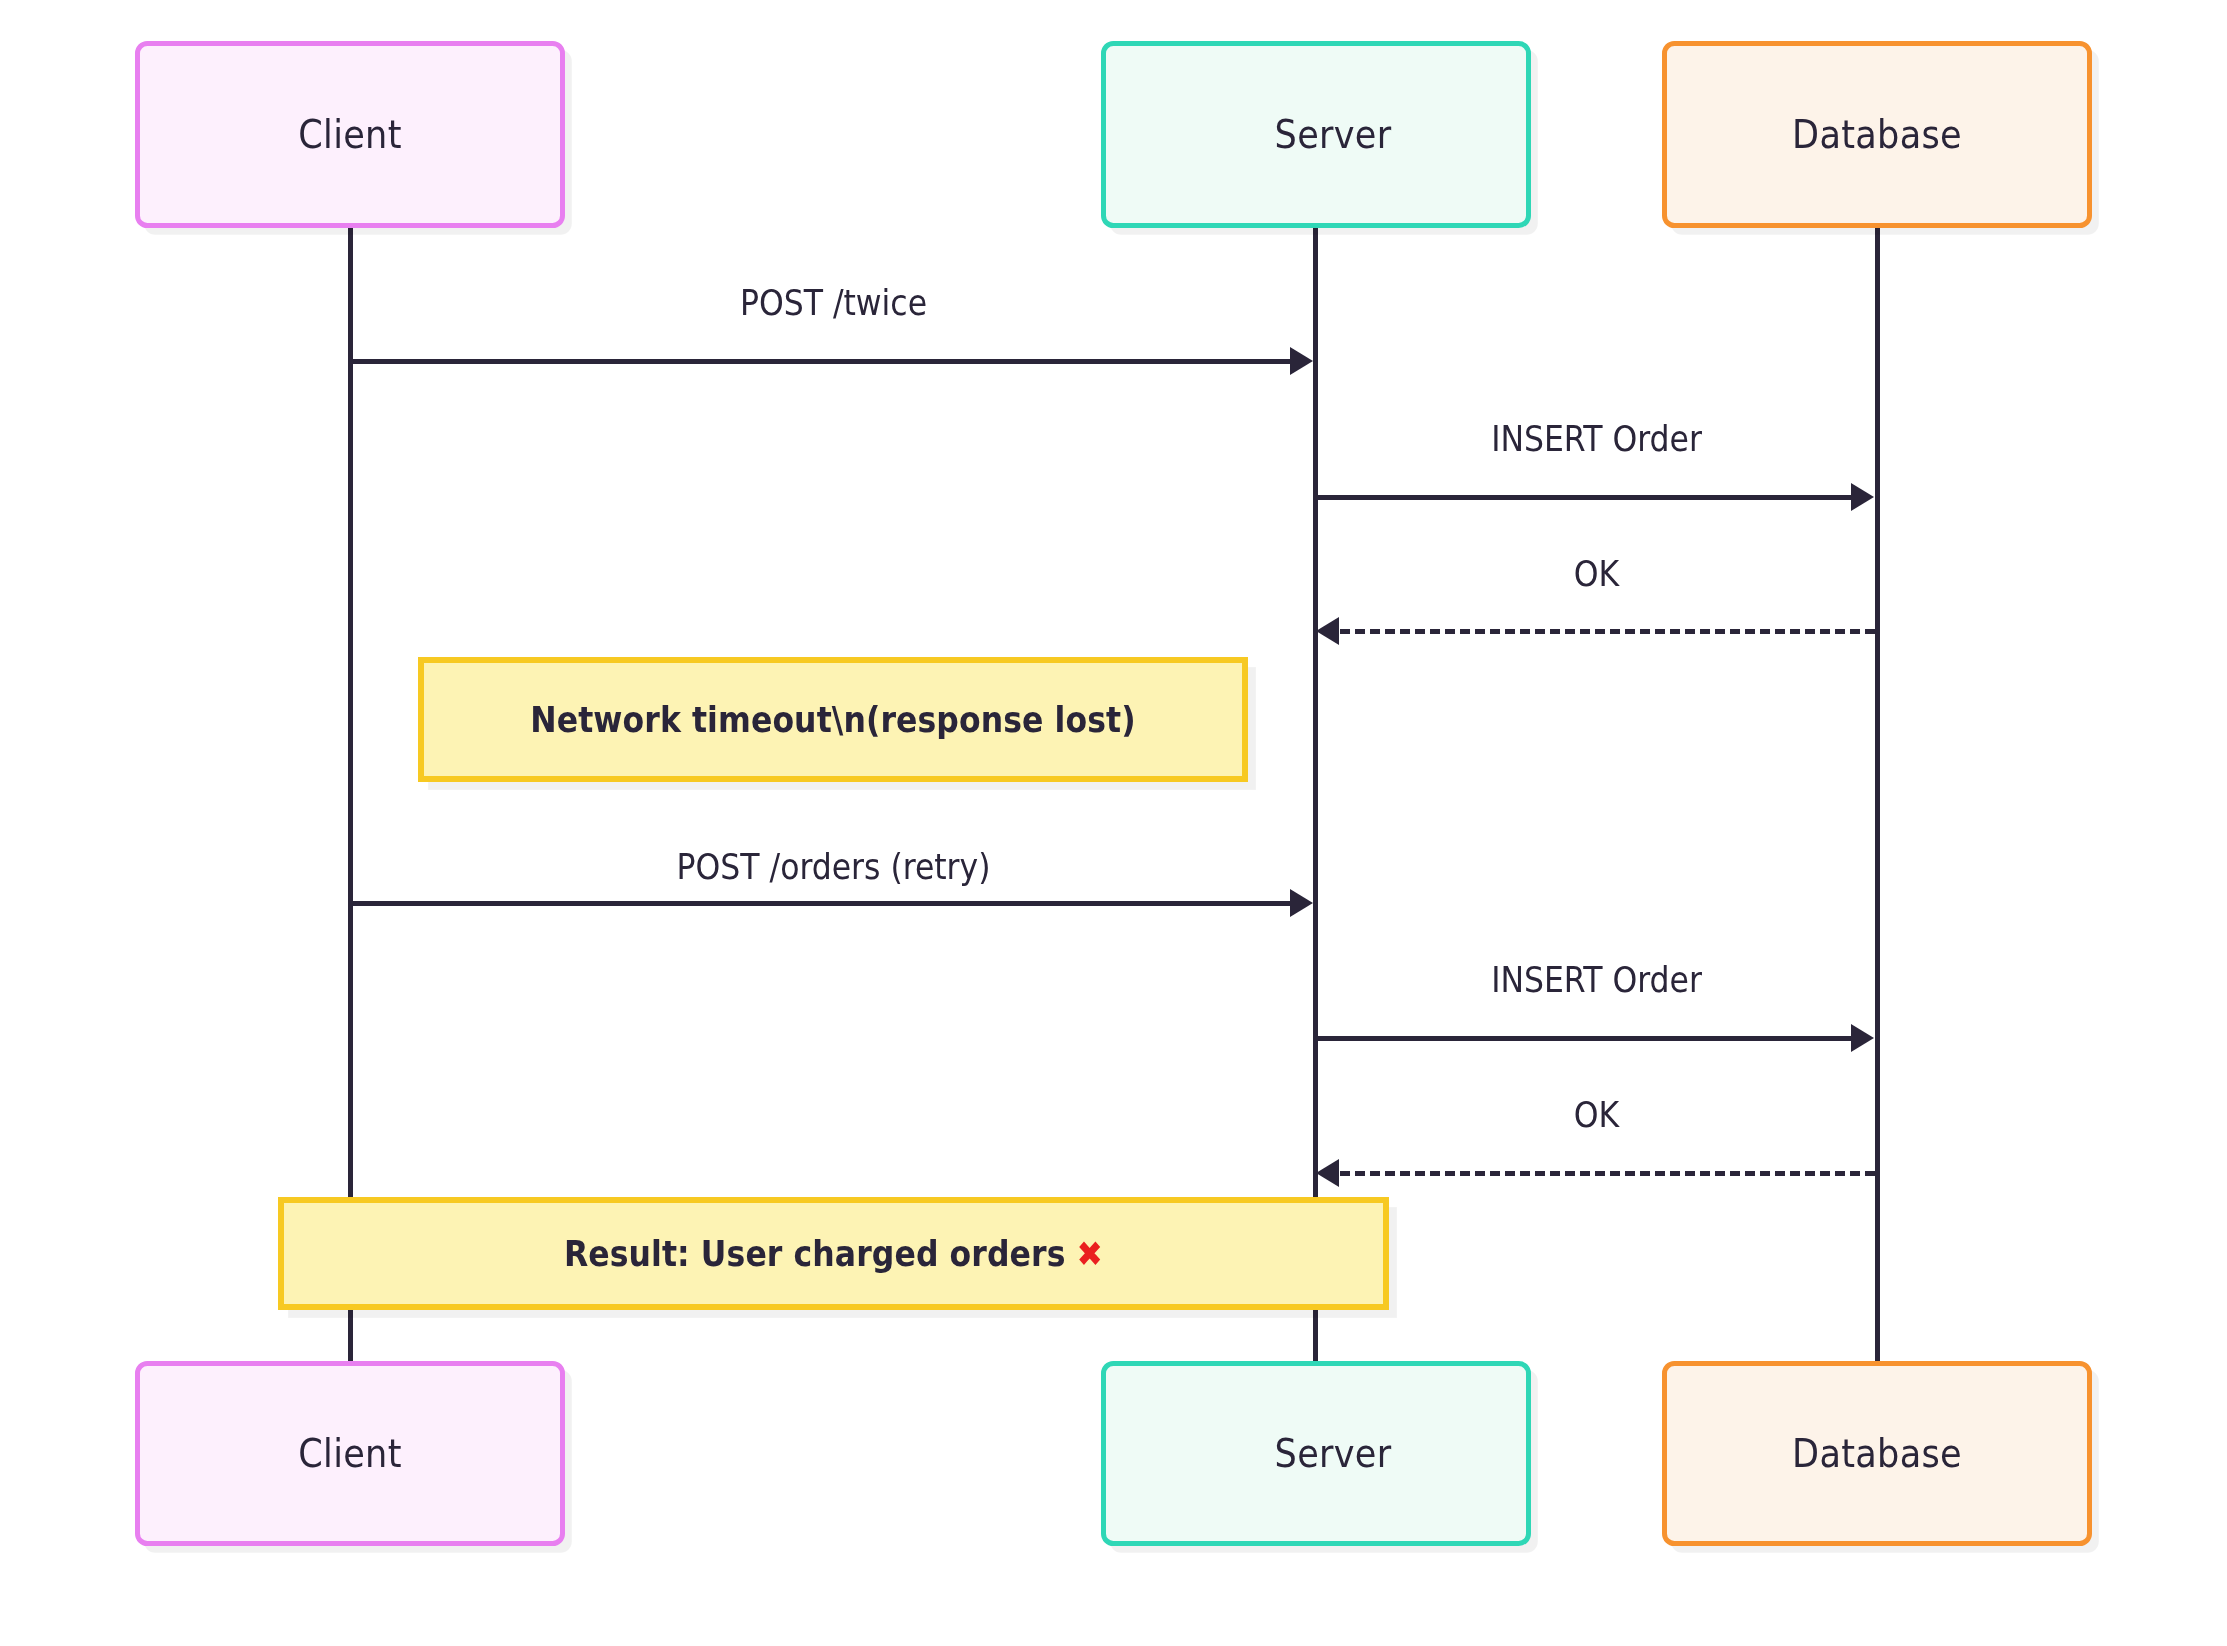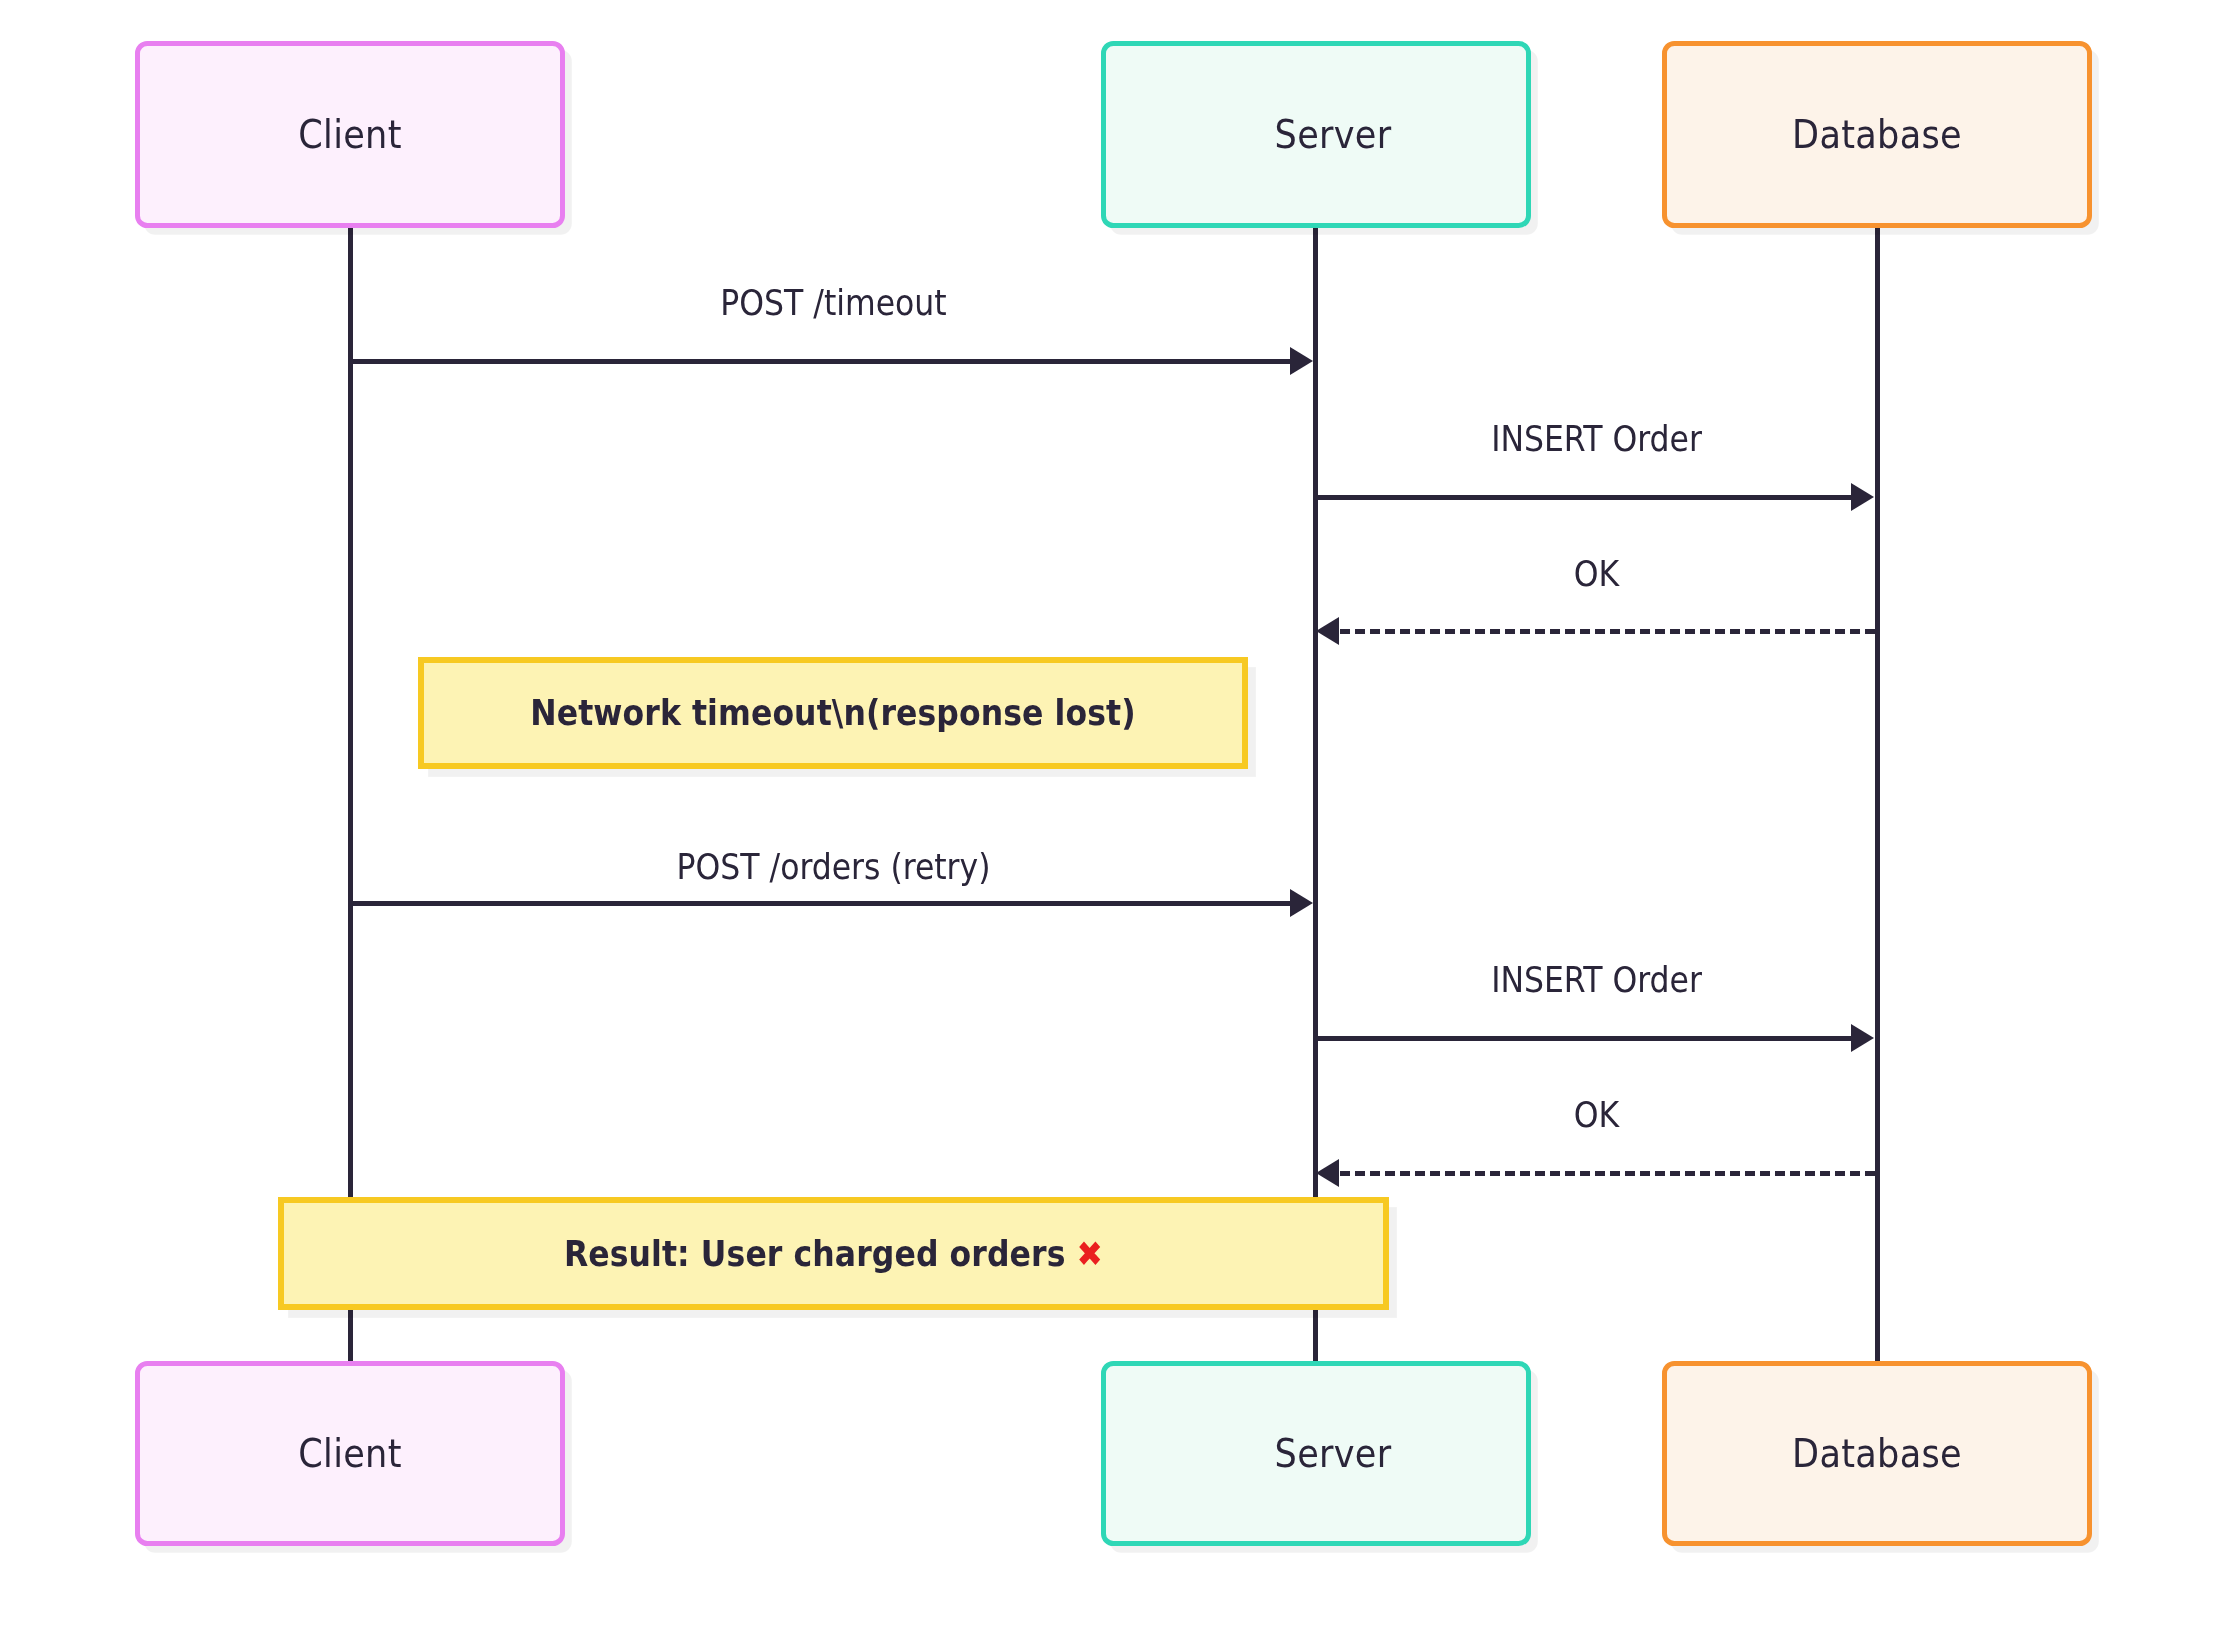--- a/index.html
+++ b/index.html
@@ -85,39 +85,39 @@
   </div>
 
   <div class="actor-box actor-server" style="left:1101px;top:25px;width:430px;height:187px;">
     <span class="actor-label">Server</span>
   </div>
 
   <div class="actor-box actor-db" style="left:1662px;top:25px;width:430px;height:187px;">
     <span class="actor-label">Database</span>
   </div>
 
-  <div class="msg-label" style="left:351px;top:267px;width:965px;">POST /timeout</div>
+  <div class="msg-label" style="left:351px;top:267px;width:965px;">POST /twice</div>
   <div class="msg" style="left:351px;top:343px;width:963px;">
     <div class="line" style="width:939px;"></div>
     <div class="head right" style="left:939px;"></div>
   </div>
 
   <div class="msg-label" style="left:1316px;top:403px;width:561px;">INSERT Order</div>
   <div class="msg" style="left:1316px;top:479px;width:559px;">
     <div class="line" style="width:535px;"></div>
     <div class="head right" style="left:535px;"></div>
   </div>
 
   <div class="msg-label" style="left:1316px;top:538px;width:561px;">OK</div>
   <div class="msg dashed" style="left:1316px;top:613px;width:561px;">
     <div class="line" style="left:23.6px;width:535px;"></div>
     <div class="head left" style="left:0px;"></div>
   </div>
 
-  <div class="note" style="left:418px;top:641px;width:830px;height:112px;text-align:right;">
+  <div class="note" style="left:418px;top:641px;width:830px;height:125px;text-align:right;">
     <span class="note-text">Network timeout\n(response lost)</span>
   </div>
 
   <div class="msg-label" style="left:351px;top:810px;width:965px;margin-top:21px;">POST /orders (retry)</div>
   <div class="msg" style="left:351px;top:885px;width:963px;">
     <div class="line" style="width:939px;"></div>
     <div class="head right" style="left:939px;"></div>
   </div>
 
   <div class="msg-label" style="left:1316px;top:944px;width:561px;">INSERT Order</div>

